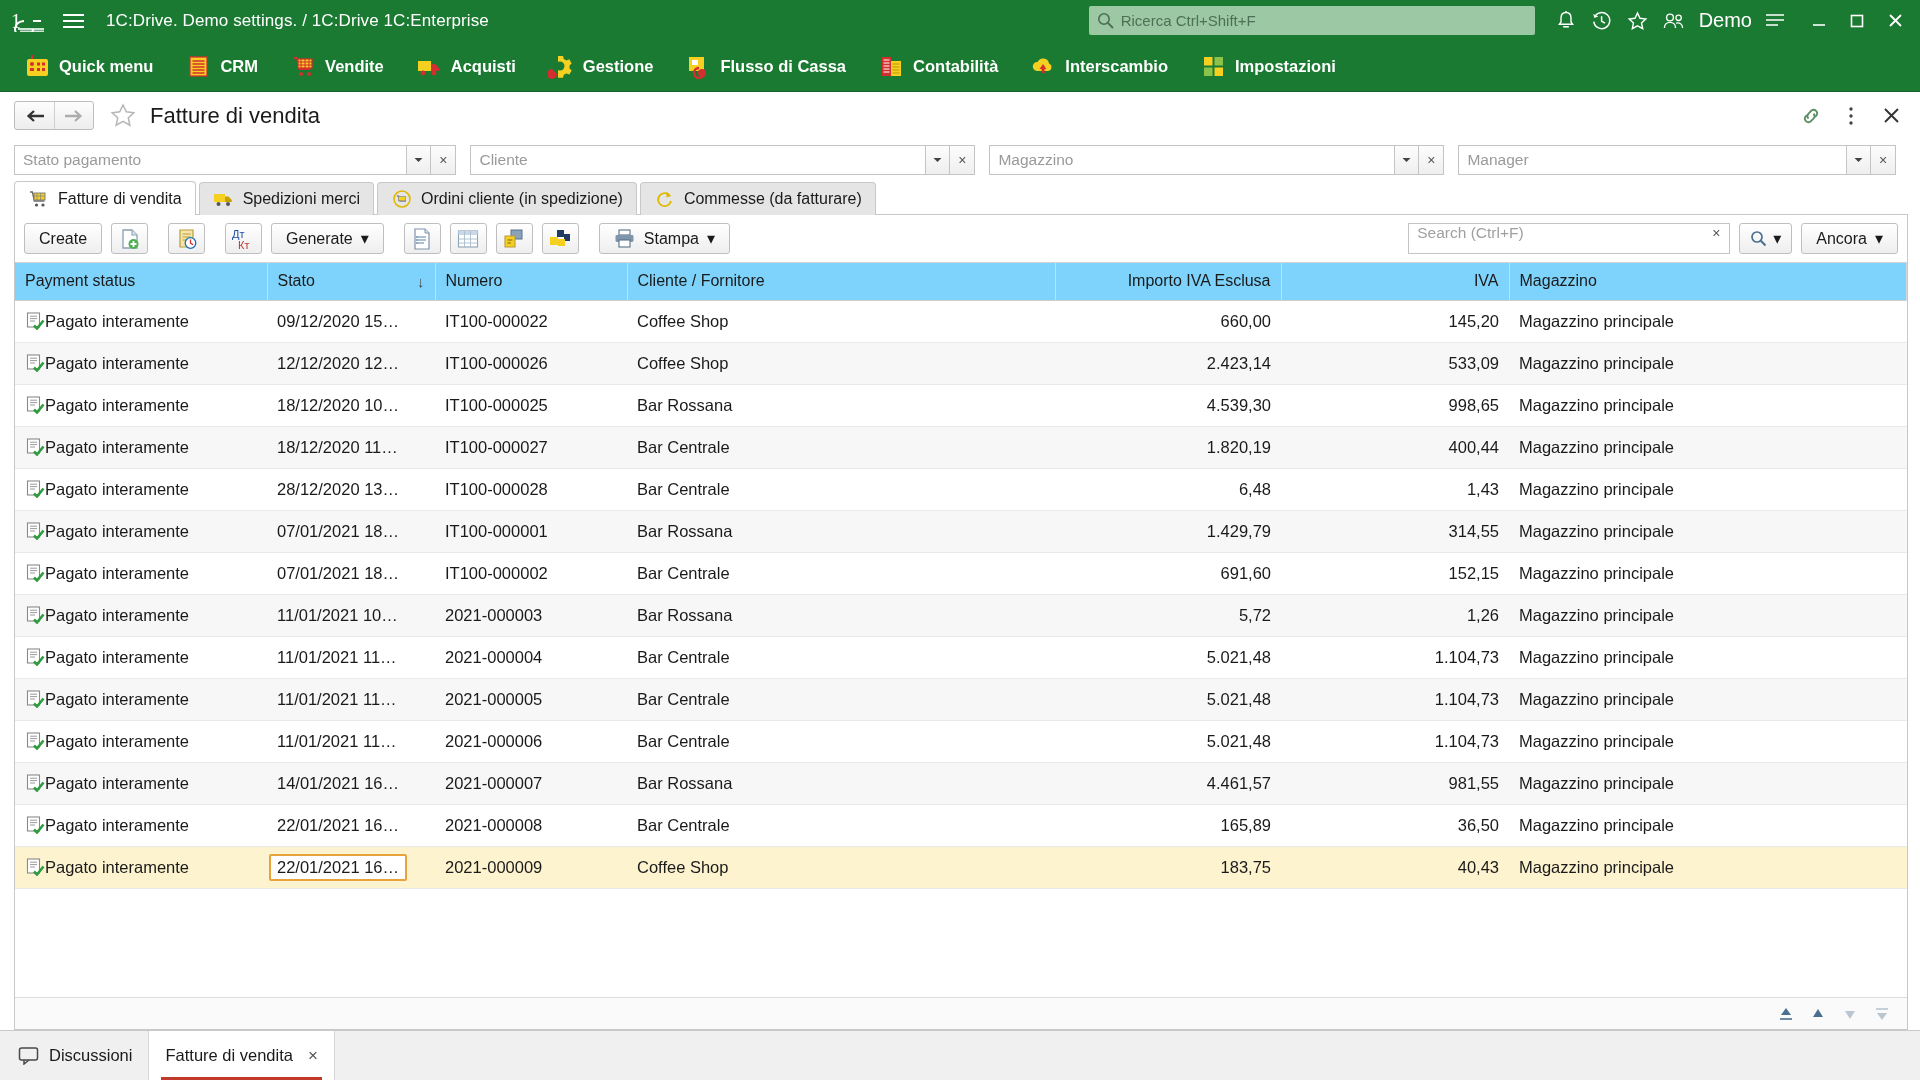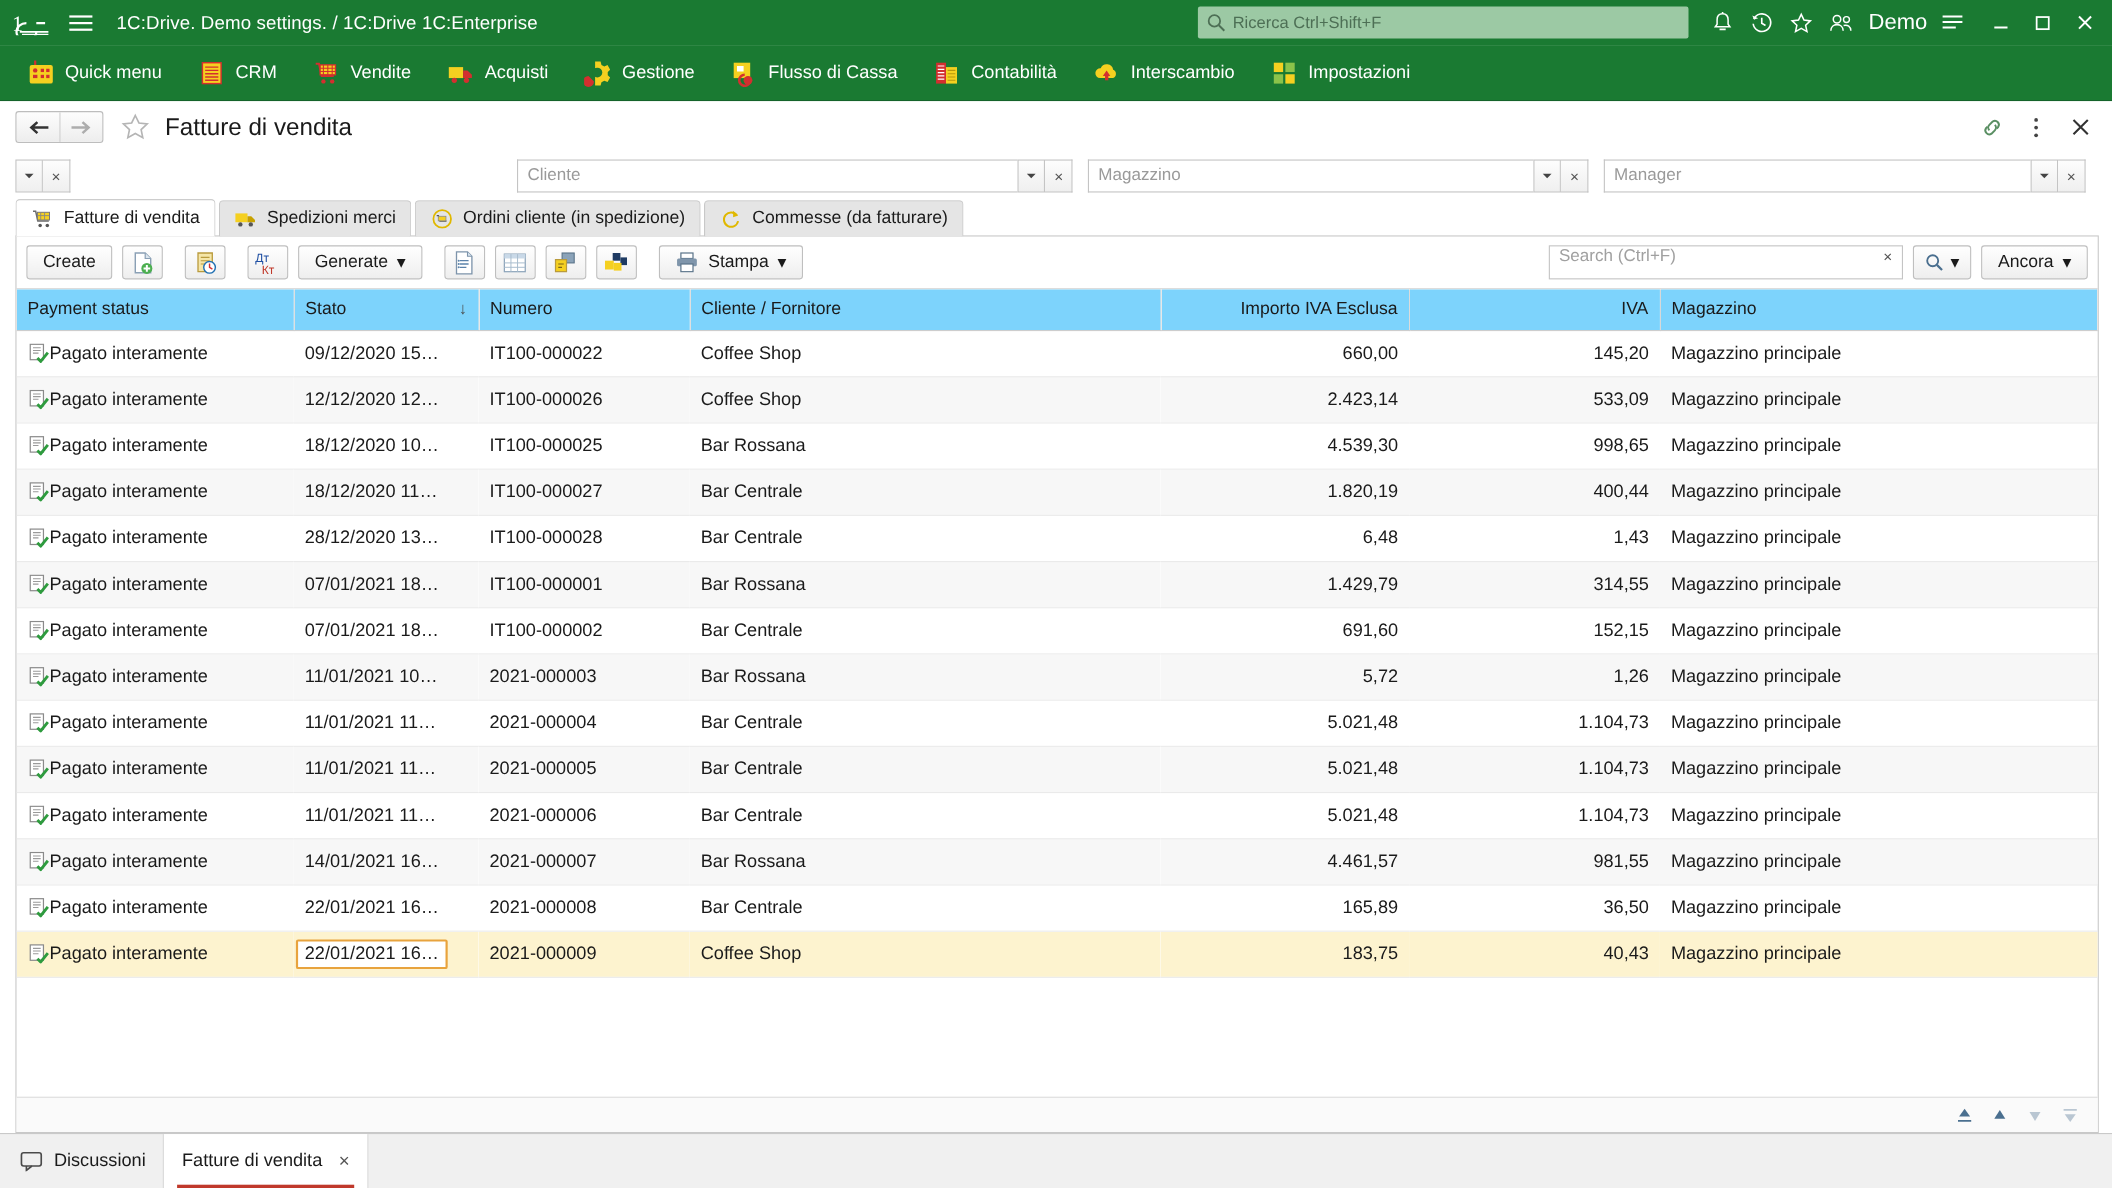--- a/index.html
+++ b/index.html
@@ -33,21 +33,21 @@
   .win-btns { display: flex; align-items: center; margin-left: 8px; }
   .win-btn { width: 38px; height: 38px; display:flex; align-items:center; justify-content:center; cursor:pointer; }
 
   
   .sectionbar {
     height: 51px; flex: 0 0 51px; background: #1a7a32;
     display: flex; align-items: center; padding: 0 8px; gap: 0;
     border-bottom: 1px solid #14612a;
   }
   .sect { display:flex; align-items:center; gap:9px; padding: 0 16px; height: 44px; cursor:pointer; }
-  .sect-label { color: #fff; font-size: 16.5px; white-space: nowrap; }
+  .sect-label { color: #fff; font-size: 16.5px; white-space: nowrap; font-weight: bold; }
   .sect-ico { width: 26px; height: 26px; flex: 0 0 26px; display:flex; align-items:center; justify-content:center; }
 
   
   .pageheader {
     height: 47px; flex: 0 0 47px; background: #fff; display:flex; align-items:center;
     padding: 0 12px 0 14px;
   }
   .navarrows { display:flex; height:29px; border:1px solid #bdbdbd; border-radius:3px; overflow:hidden;
                background: linear-gradient(#fdfdfd,#ededed); }
   .navarrow { width: 39px; display:flex; align-items:center; justify-content:center; cursor:pointer; }
@@ -383,20 +383,21 @@
   <div class="ph-ico">
     <svg width="19" height="19" viewBox="0 0 19 19">
         <path d="M3 3 L16 16 M16 3 L3 16" stroke="#333" stroke-width="1.9"></path>
       </svg>
   </div>
 </div>
 
 <div class="filterbar">
 
   <div class="filter" style="width:460px">
+    <div class="fld" style="flex:1 1 auto">Stato pagamento</div>
     <div class="drop">
       <svg width="9" height="6" viewBox="0 0 9 6">
           <path d="M0.5 1 L4.5 5 L8.5 1" fill="#444"></path>
         </svg>
     </div>
     <div class="clr">×</div>
   </div>
 
   <div class="filter" style="width:525px">
     <div class="fld" style="flex:1 1 auto">Cliente</div>

